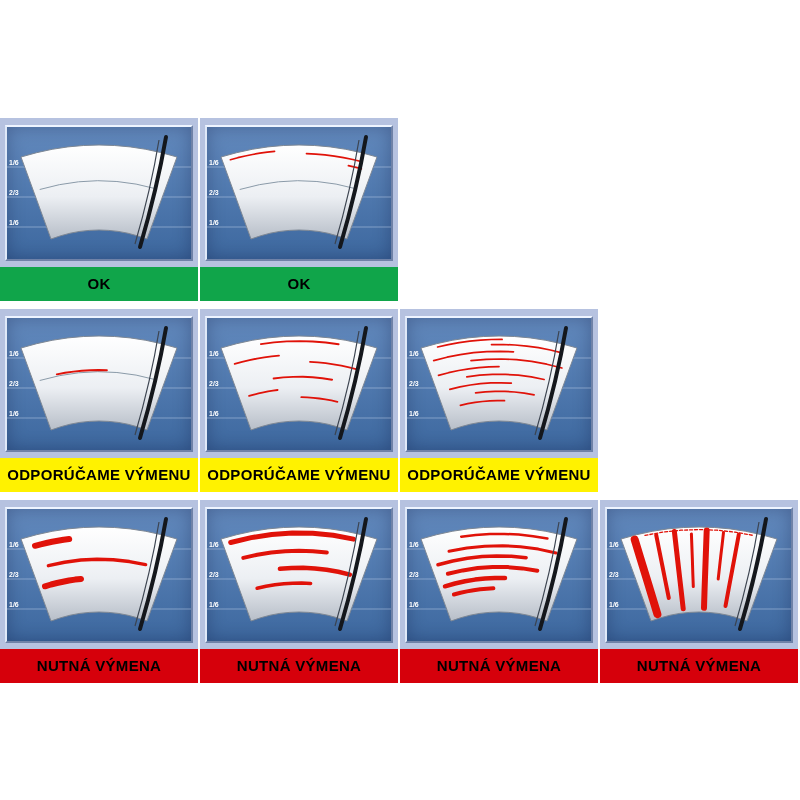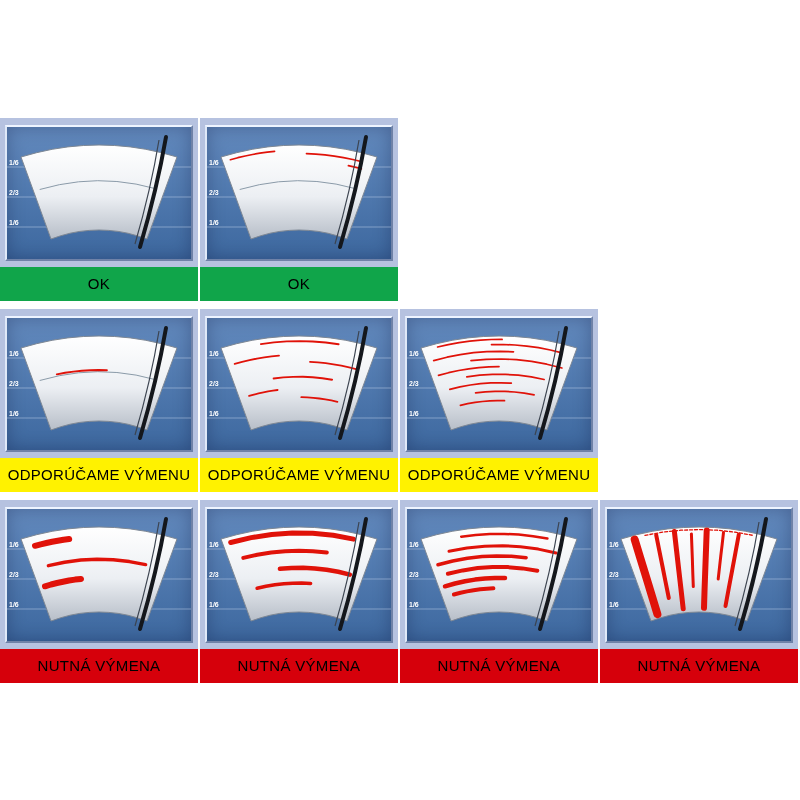--- a/index.html
+++ b/index.html
@@ -11,21 +11,21 @@
   .cell:last-child{border-right:2px solid #ffffff;}
   .panel-wrap{padding:7px 5px 6px 5px;}
   .panel{width:184px;height:132px;margin:0 auto;
          background:linear-gradient(#6289bd,#3d689f);
          border-top:2px solid #eef4ff;border-left:2px solid #dfe8f8;
          border-right:2px solid #6f82a8;border-bottom:2px solid #6f82a8;
          box-shadow:inset 0 0 18px rgba(0,0,40,.28);
          position:relative;}
   .panel svg{display:block;width:100%;height:100%;}
   .status-label{height:34px;line-height:34px;text-align:center;
-                font-size:15px;font-weight:400;color:#000;
+                font-size:15px;font-weight:700;color:#000;
                 letter-spacing:.3px;white-space:nowrap;overflow:hidden;}
 </style>
 </head>
 <body>
 
 <div class="page">
   <div class="grid">
 
     <div class="grid-row">
       <div class="cell">

